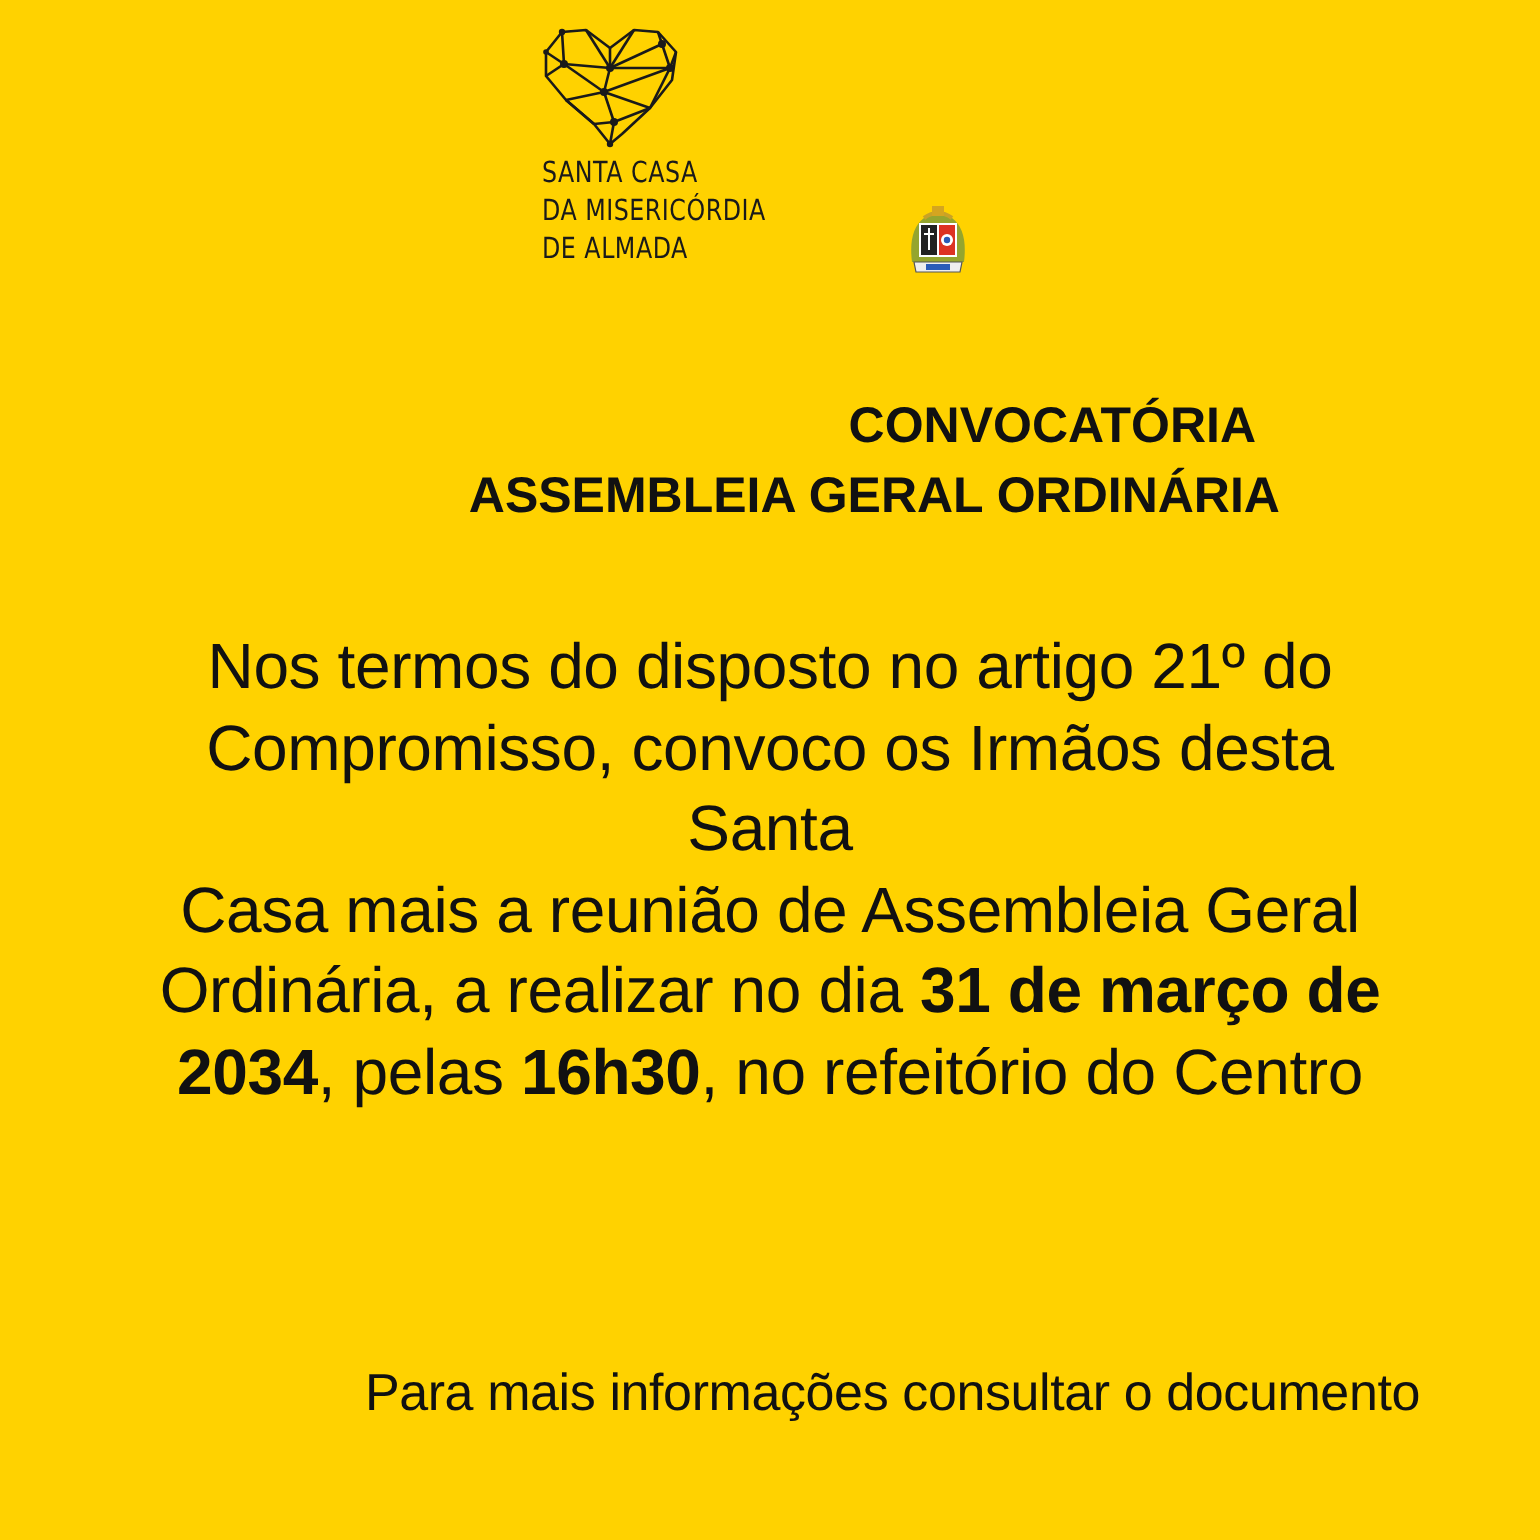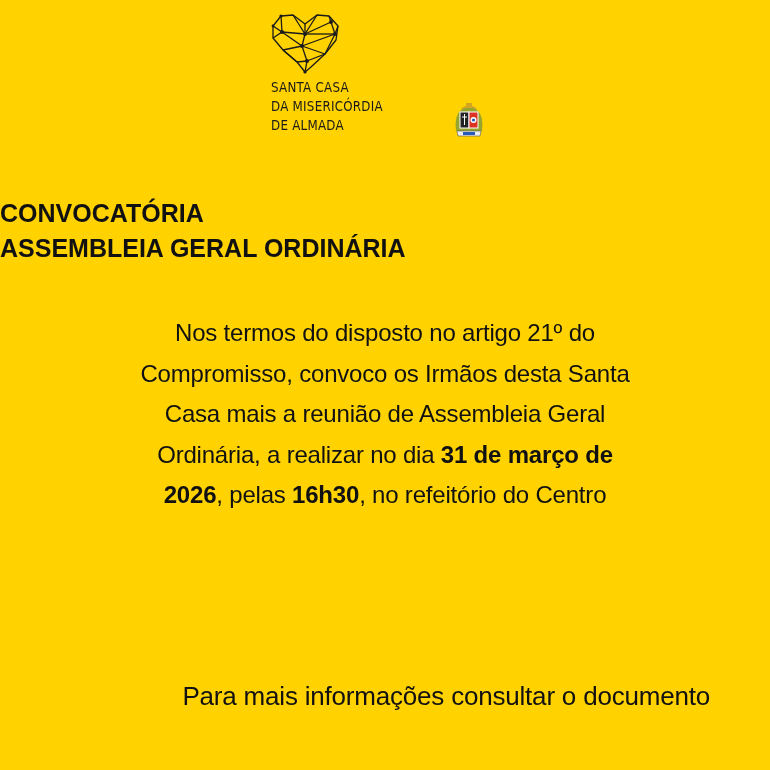--- a/index.html
+++ b/index.html
@@ -16,26 +16,26 @@
       font-family: "DejaVu Sans", sans-serif;
       font-size: 14.5px; line-height: 19px; letter-spacing: 0.3px;
       color: #1a1a1a; font-weight: 500;
       transform: scaleX(0.82); transform-origin: left top;
     }
     .org-name div { white-space: nowrap; }
     .crest { position: absolute; left: 452px; top: 101px; width: 34px; height: 38px; }
     .title {
       position: absolute; left: 0; top: 196px; width: 640px;
       font-weight: bold; font-size: 25px; line-height: 35px;
-      text-align: left;
+      text-align: right;
     }
     .title .l1 { padding-right: 12px; }
     .body-text {
       position: absolute; left: 70px; top: 313px; width: 630px;
-      font-size: 24px; line-height: 40.5px; text-align: center;
+      font-size: 32px; line-height: 40.5px; text-align: center;
       letter-spacing: -0.2px;
     }
     .body-text b { font-weight: bold; }
     .footer-text {
       position: absolute; left: 60px; top: 677px; width: 650px;
       font-size: 26px; line-height: 38px; text-align: right;
       letter-spacing: -0.2px;
     }
   </style>
 </head>
@@ -107,19 +107,19 @@
 </div>
 
 <div class="body-text">
   <div>Nos termos do disposto no artigo 21º do</div>
   <div>Compromisso, convoco os Irmãos desta Santa</div>
   <div>Casa mais a reunião de Assembleia Geral</div>
   <div>
     <span>Ordinária, a realizar no dia </span><b>31 de março de</b>
   </div>
   <div>
-    <b>2026</b><span>, pelas </span><b>16h30</b><span>, no refeitório do Centro</span>
+    <b>2034</b><span>, pelas </span><b>16h30</b><span>, no refeitório do Centro</span>
   </div>
 </div>
 
 <div class="footer-text">
   <div>Para mais informações consultar o documento</div>
 </div>
 
 </body></html>

